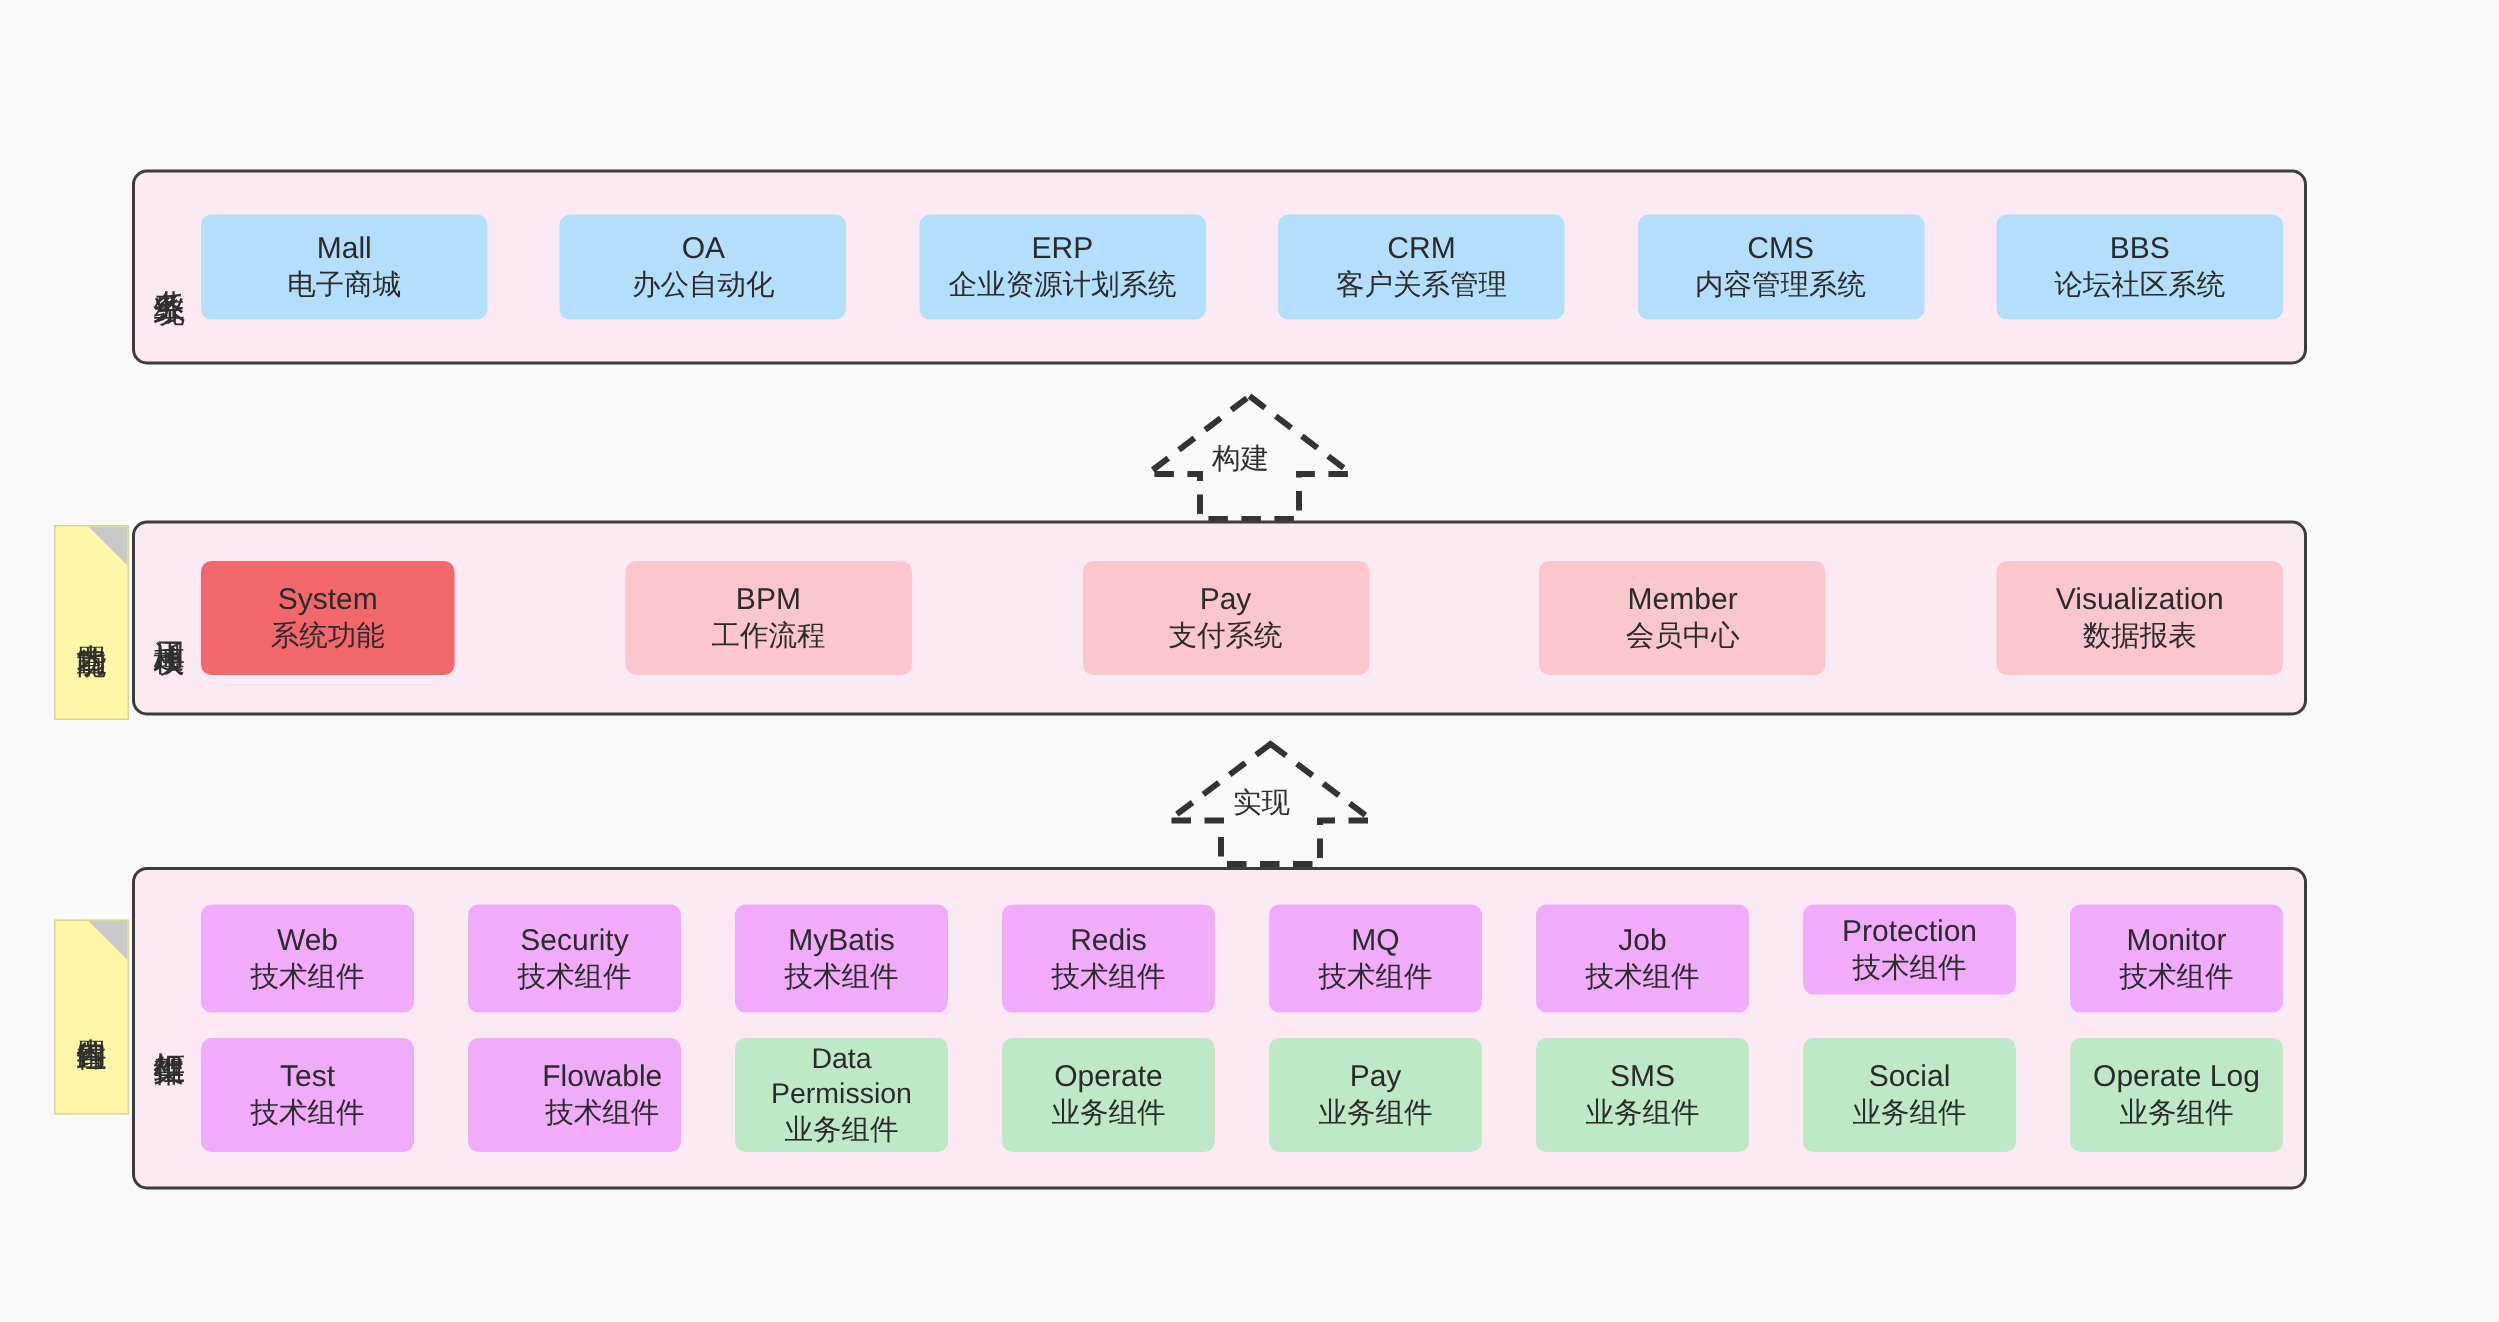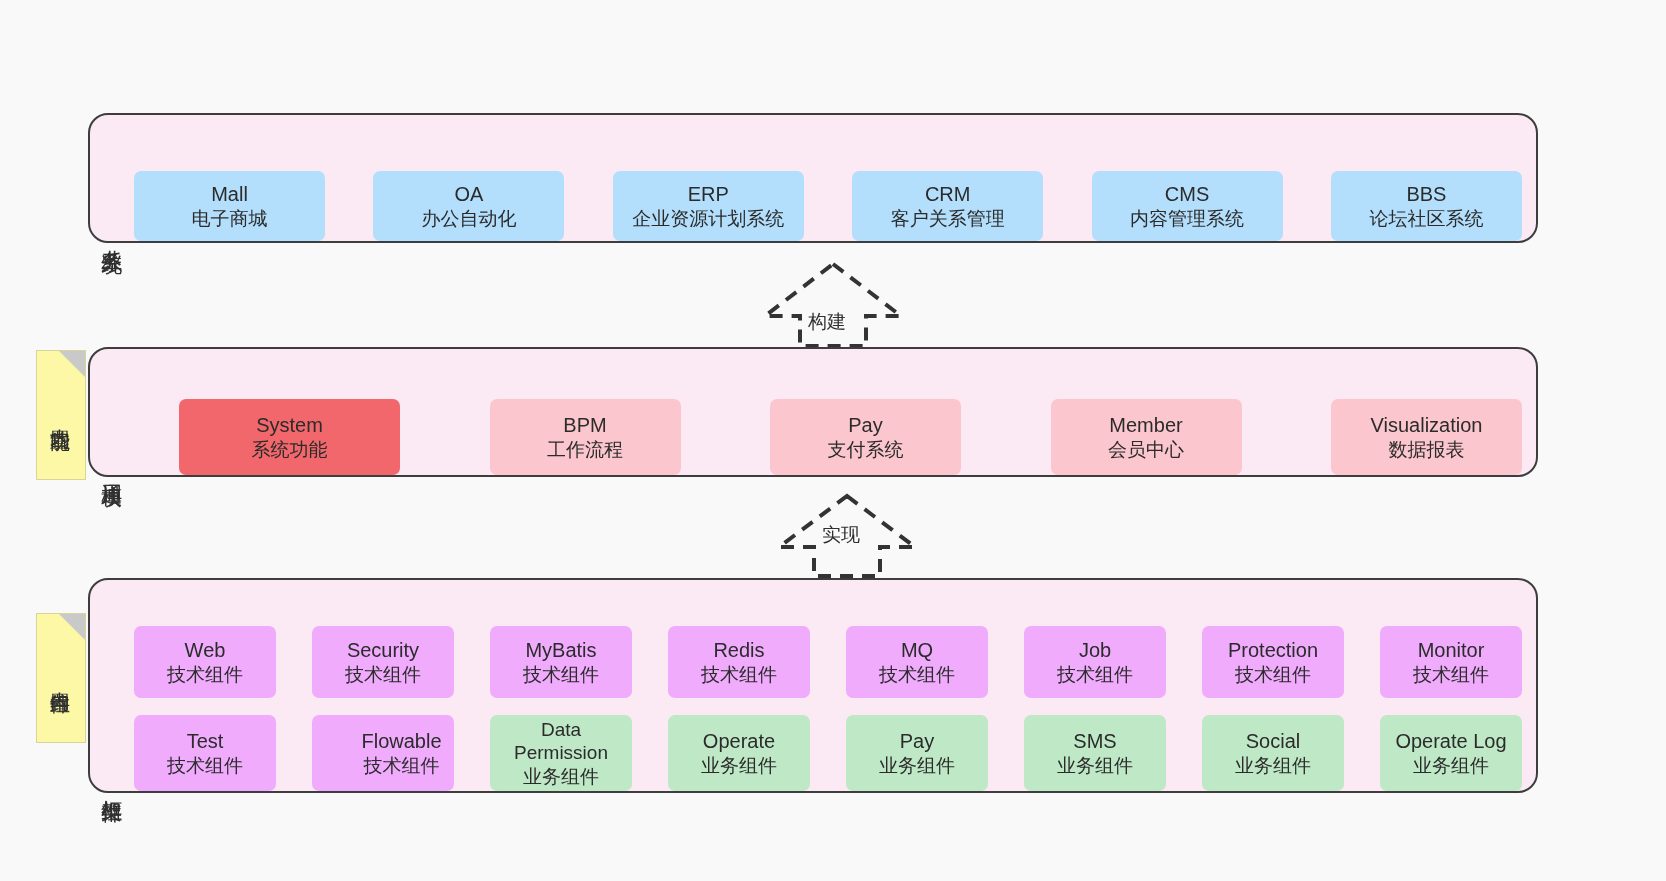--- a/index.html
+++ b/index.html
@@ -12,23 +12,23 @@
     color: #333333;
     overflow: hidden;
   }
   #canvas { position: relative; width: 1666px; height: 881px; background: #f9f9f9; }
 
   
   .layer {
     position: absolute;
     background: #fbeaf4;
     border: 2px solid #3d3d3d;
-    border-radius: 20px;
-    display: flex;
-    align-items: flex-end;
+    border-radius: 10px;
+    display: flex;
+    align-items: center;
   }
   .layer-title {
     flex: 0 0 auto;
     width: 44px;
     display: flex;
     align-items: center;
     justify-content: center;
     font-size: 21px;
     line-height: 1.12;
     letter-spacing: 1px;
@@ -144,32 +144,32 @@
           <span class="cn">论坛社区系统</span>
         </div>
       </div>
     </div>
   </div>
 
   <div class="arrow" id="arrow-build" style="left:758px; top:258px;">
     <svg width="150" height="90" viewBox="0 0 150 90" aria-hidden="true">
       <path d="M 75 6 L 143 58 L 108 58 L 108 88 L 42 88 L 42 58 L 7 58 Z" fill="none" stroke="#333333" stroke-width="4" stroke-dasharray="13,9" stroke-linejoin="miter"></path>
     </svg>
-    <span class="arrow-label" style="left:48px; top:51px;">构建</span>
+    <span class="arrow-label" style="left:48px; top:35px;">构建</span>
   </div>
 
   <div class="sticky" id="sticky-built-in-features" style="left:36px; top:350px; width:50px; height:130px;">
     <span>内置功能</span>
   </div>
 
   <div class="layer" id="layer-common-modules" style="left:88px; top:347px; width:1450px; height:130px;">
     <div class="layer-title">通用模块</div>
     <div class="layer-body">
       <div class="row">
-        <div class="card c-red" style="width:221px;height:76px;margin-left:45px;">
+        <div class="card c-red" style="width:169px;height:76px;">
           <span class="en">System</span>
           <span class="cn">系统功能</span>
         </div>
         <div class="card c-pink" style="width:191px;height:76px;">
           <span class="en">BPM</span>
           <span class="cn">工作流程</span>
         </div>
         <div class="card c-pink" style="width:191px;height:76px;">
           <span class="en">Pay</span>
           <span class="cn">支付系统</span>
@@ -219,21 +219,21 @@
           <span class="cn">技术组件</span>
         </div>
         <div class="card c-green" style="width:142px;height:72px;">
           <span class="en">MQ</span>
           <span class="cn">技术组件</span>
         </div>
         <div class="card c-green" style="width:142px;height:72px;">
           <span class="en">Job</span>
           <span class="cn">技术组件</span>
         </div>
-        <div class="card c-green" style="width:142px;height:72px;">
+        <div class="card c-green" style="width:142px;height:60px;">
           <span class="en">Protection</span>
           <span class="cn">技术组件</span>
         </div>
         <div class="card c-green" style="width:142px;height:72px;">
           <span class="en">Monitor</span>
           <span class="cn">技术组件</span>
         </div>
       </div>
 
       <div class="row">

